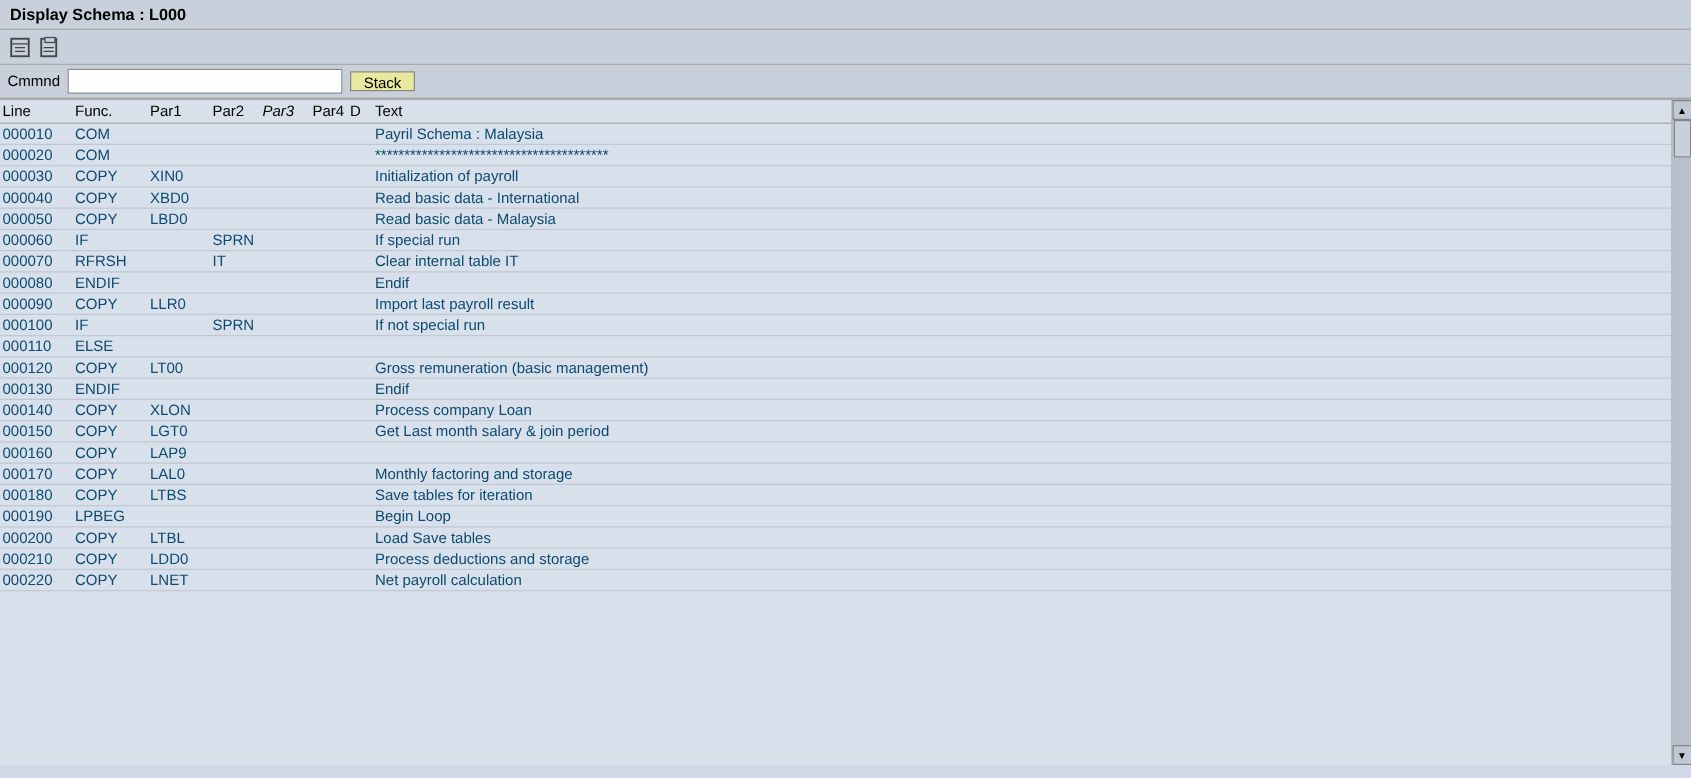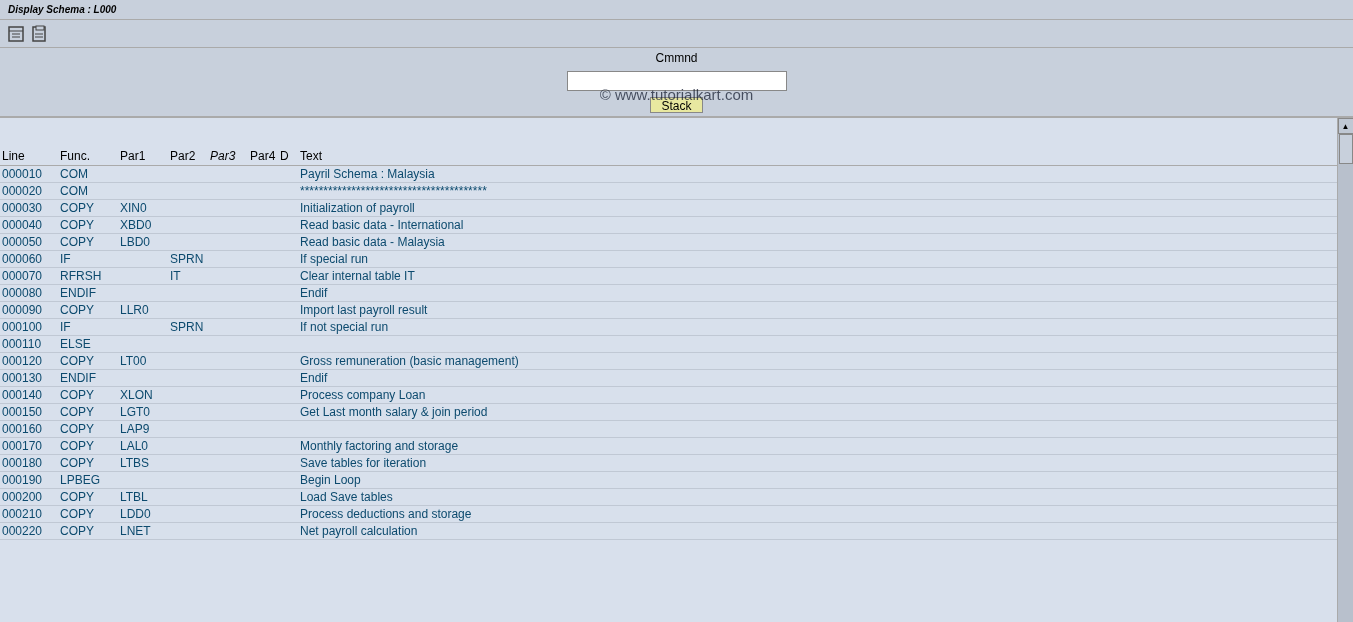--- a/index.html
+++ b/index.html
@@ -9,22 +9,21 @@
       background: #d0d8e8;
       width: 1353px;
       height: 622px;
       overflow: hidden;
     }
     .title-bar {
       background: #c8d0dc;
       border-bottom: 1px solid #aaa;
       padding: 4px 8px;
       font-weight: bold;
-      font-style: italic;
-      font-size: 10px;
+      font-size: 13px;
       color: #000;
     }
     .toolbar {
       background: #c8d0dc;
       border-bottom: 1px solid #aaa;
       padding: 3px 6px;
       display: flex;
       align-items: center;
       gap: 4px;
       min-height: 28px;
@@ -49,21 +48,20 @@
       white-space: nowrap;
       margin-top: 40px;
     }
     .command-bar {
       background: #c8d0dc;
       border-bottom: 2px solid #aaa;
       padding: 3px 6px;
       display: flex;
       align-items: center;
       gap: 6px;
-      flex-direction: column;
     }
     .command-label {
       font-size: 12px;
       color: #000;
     }
     .command-input {
       width: 220px;
       height: 20px;
       border: 1px solid #888;
       background: #fff;
@@ -141,21 +139,21 @@
       align-items: flex-end;
     }
     .col-line { width: 60px; padding-left: 2px; }
     .col-func { width: 60px; }
     .col-par1 { width: 50px; }
     .col-par2 { width: 40px; }
     .col-par3 { width: 40px; font-style: italic; }
     .col-par4 { width: 30px; }
     .col-d { width: 20px; }
     .col-text { flex: 1; }
-    .col-header { color: #000; font-weight: normal; margin-top: 29px; }
+    .col-header { color: #000; font-weight: normal; }
   </style>
 </head>
 <body>
 
 <div class="title-bar">
   <span>Display Schema : L000</span>
 </div>
 
 <div class="toolbar">
   <span class="toolbar-icon">

